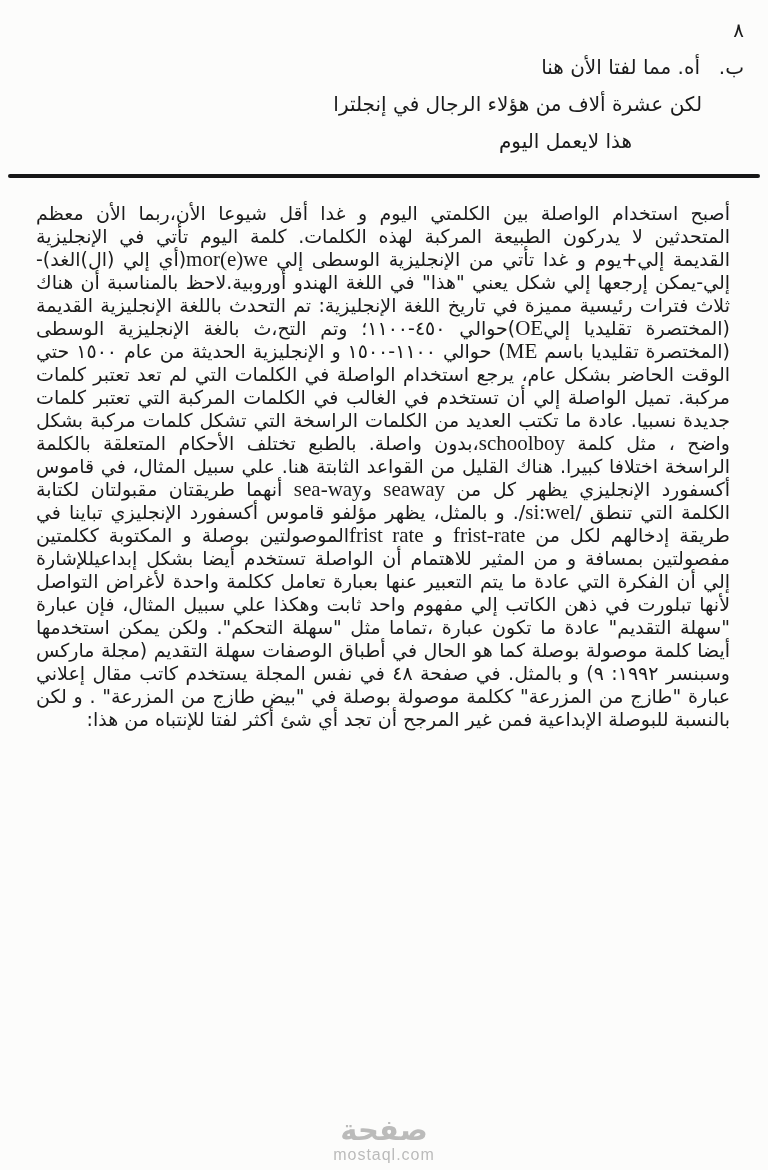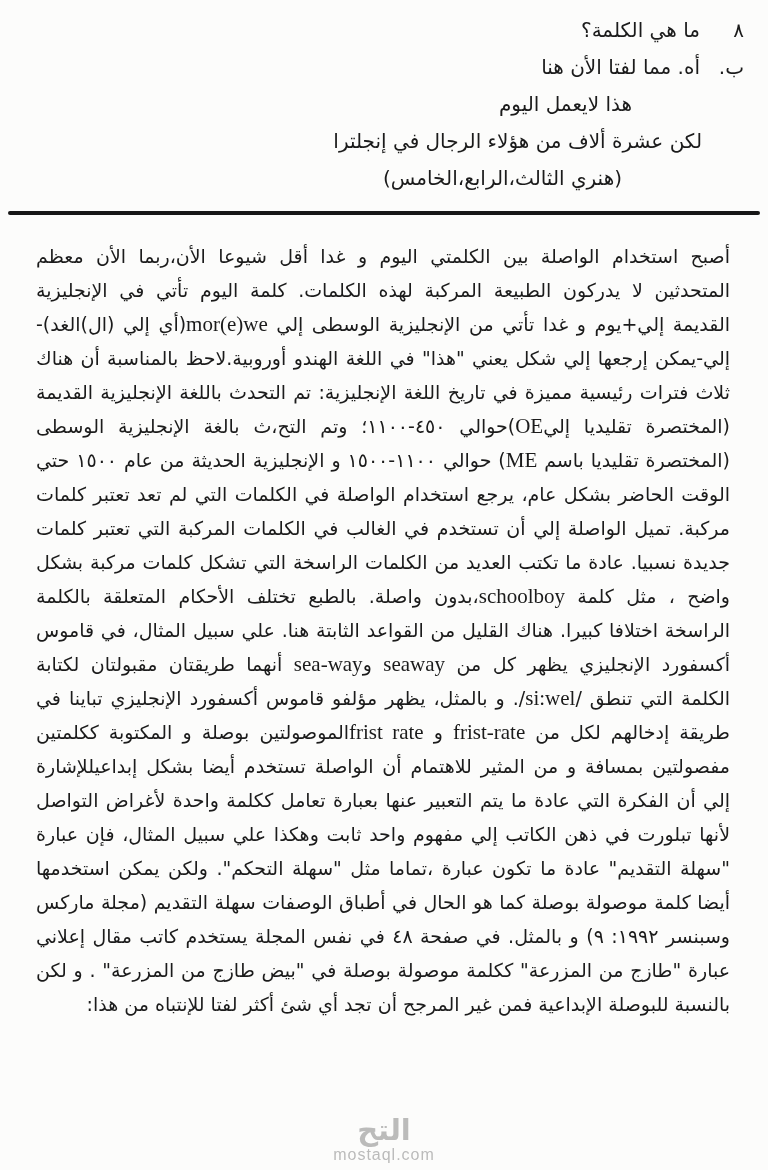--- a/index.html
+++ b/index.html
@@ -26,21 +26,21 @@
   .q3 { margin-right: 122px; }
   .divider {
     height: 4px;
     background: #171717;
     margin: 14px 8px 0 8px;
     border-radius: 2px;
   }
   .main-text {
     margin: 24px 38px 0 36px;
     font-size: 19px;
-    line-height: 34px;
+    line-height: 23px;
     text-align: justify;
   }
   .main-text .en {
     font-family: "Liberation Serif", "DejaVu Serif", serif;
     font-size: 21px;
     direction: ltr;
     unicode-bidi: embed;
   }
   .watermark {
     position: absolute;
@@ -59,31 +59,29 @@
     direction: ltr;
     font-family: "Liberation Sans", sans-serif;
   }
 </style>
 </head>
 <body>
 
 <div class="excerpt">
   <div class="ex-row">
     <span class="ex-marker">٨</span>
-    <span class="ex-text">ما هي الكلمة؟</span>
   </div>
   <div class="ex-row">
     <span class="ex-marker">ب.</span>
     <span class="ex-text">أه. مما لفتا الأن هنا</span>
   </div>
+  <div class="quote-line q1">لكن عشرة ألاف من هؤلاء الرجال في إنجلترا</div>
   <div class="quote-line q2">هذا لايعمل اليوم</div>
-  <div class="quote-line q1">لكن عشرة ألاف من هؤلاء الرجال في إنجلترا</div>
-  <div class="quote-line q3">(هنري الثالث،الرابع،الخامس)</div>
 </div>
 
 <div class="divider"></div>
 
 <div class="main-text"><span class="ar">أصبح استخدام الواصلة بين الكلمتي اليوم و غدا أقل شيوعا الأن،ربما الأن معظم المتحدثين لا يدركون الطبيعة المركبة لهذه الكلمات. كلمة اليوم تأتي في الإنجليزية القديمة إلي+يوم و غدا تأتي من الإنجليزية الوسطى إلي </span><span class="en">mor(e)we</span><span class="ar">(أي إلي (ال)الغد)-إلي-يمكن إرجعها إلي شكل يعني "هذا" في اللغة الهندو أوروبية.لاحظ بالمناسبة أن هناك ثلاث فترات رئيسية مميزة في تاريخ اللغة الإنجليزية: تم التحدث باللغة الإنجليزية القديمة (المختصرة تقليديا إلي</span><span class="en">OE</span><span class="ar">)حوالي ٤٥٠-١١٠٠؛ وتم التح،ث بالغة الإنجليزية الوسطى (المختصرة تقليديا باسم </span><span class="en">ME</span><span class="ar">) حوالي ١١٠٠-١٥٠٠ و الإنجليزية الحديثة من عام ١٥٠٠ حتي الوقت الحاضر بشكل عام، يرجع استخدام الواصلة في الكلمات التي لم تعد تعتبر كلمات مركبة. تميل الواصلة إلي أن تستخدم في الغالب في الكلمات المركبة التي تعتبر كلمات جديدة نسبيا. عادة ما تكتب العديد من الكلمات الراسخة التي تشكل كلمات مركبة بشكل واضح ، مثل كلمة </span><span class="en">schoolboy</span><span class="ar">،بدون واصلة. بالطبع تختلف الأحكام المتعلقة بالكلمة الراسخة اختلافا كبيرا. هناك القليل من القواعد الثابتة هنا. علي سبيل المثال، في قاموس أكسفورد الإنجليزي يظهر كل من </span><span class="en">seaway</span><span class="ar"> و</span><span class="en">sea-way</span><span class="ar"> أنهما طريقتان مقبولتان لكتابة الكلمة التي تنطق /</span><span class="en">si:wel</span><span class="ar">/. و بالمثل، يظهر مؤلفو قاموس أكسفورد الإنجليزي تباينا في طريقة إدخالهم لكل من </span><span class="en">frist-rate</span><span class="ar"> و </span><span class="en">frist rate</span><span class="ar">الموصولتين بوصلة و المكتوبة ككلمتين مفصولتين بمسافة و من المثير للاهتمام أن الواصلة تستخدم أيضا بشكل إبداعيللإشارة إلي أن الفكرة التي عادة ما يتم التعبير عنها بعبارة تعامل ككلمة واحدة لأغراض التواصل لأنها تبلورت في ذهن الكاتب إلي مفهوم واحد ثابت وهكذا علي سبيل المثال، فإن عبارة "سهلة التقديم" عادة ما تكون عبارة ،تماما مثل "سهلة التحكم". ولكن يمكن استخدمها أيضا كلمة موصولة بوصلة كما هو الحال في أطباق الوصفات سهلة التقديم (مجلة ماركس وسبنسر ١٩٩٢:  ٩) و بالمثل. في صفحة ٤٨ في نفس المجلة يستخدم كاتب مقال إعلاني عبارة "طازج من المزرعة" ككلمة موصولة بوصلة في "بيض طازج من المزرعة" . و لكن بالنسبة للبوصلة الإبداعية فمن غير المرجح أن تجد أي شئ أكثر لفتا للإنتباه من هذا:</span></div>
 
 <div class="watermark">
-  <div class="wm-logo">التح</div>
+  <div class="wm-logo">صفحة</div>
   <div class="wm-site">mostaql.com</div>
 </div>
 
 </body></html>

